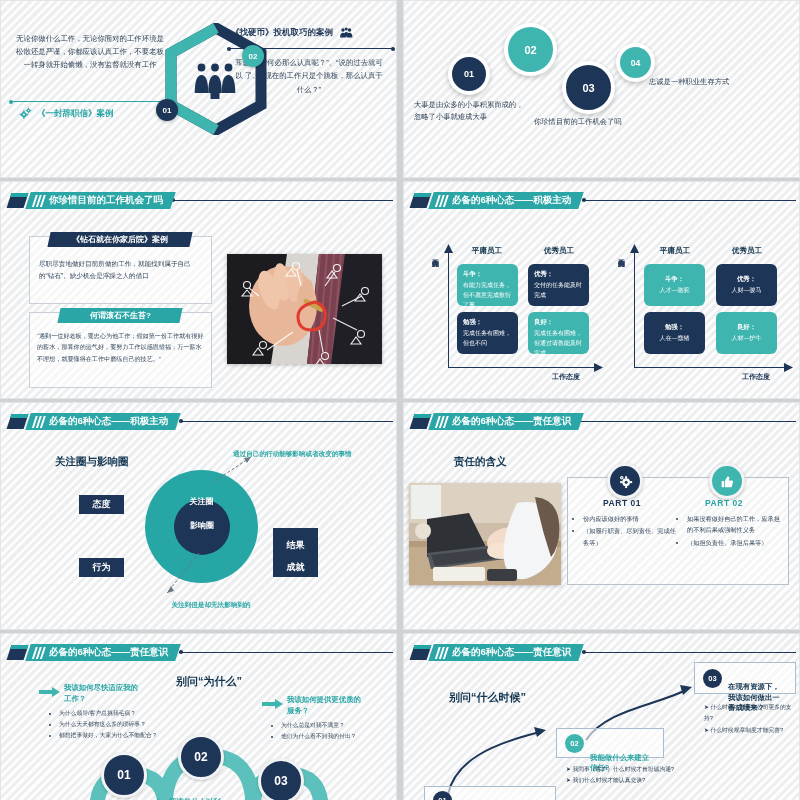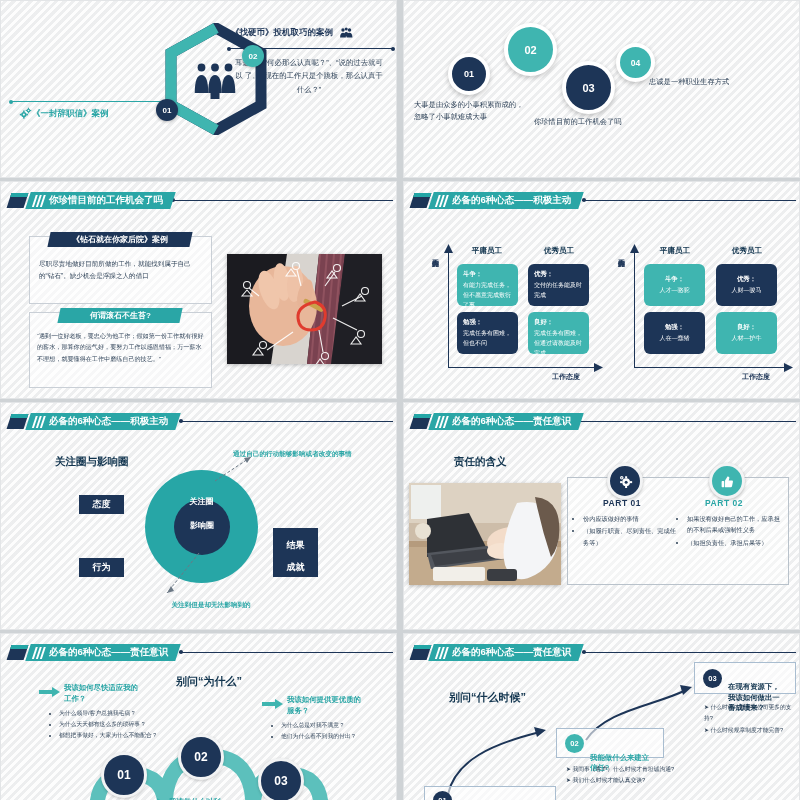--- a/index.html
+++ b/index.html
@@ -28,21 +28,21 @@
   .b-txt{transform:skewX(18deg);color:#fff;font-size:9.5px;font-weight:bold;white-space:nowrap;}
   .b-line{position:absolute;left:0;top:8px;height:1px;background:#1d3557;z-index:3;}
   .b-dot{position:absolute;width:4px;height:4px;border-radius:50%;background:#1d3557;top:6px;z-index:4;}
 
   
   .s1-left{position:absolute;left:14px;top:32px;width:150px;font-size:7.4px;
            line-height:1.75;color:#2b3f55;text-align:center;}
   .s1-lline{position:absolute;left:10px;top:100px;width:160px;height:1px;background:#2aa6a6;}
   .s1-ldot{position:absolute;left:8px;top:98.5px;width:4px;height:4px;border-radius:50%;background:#2aa6a6;}
   .s1-lcap{position:absolute;left:18px;top:106px;font-size:8.5px;font-weight:bold;color:#2aa6a6;
-           display:flex;align-items:center;}
+           display:flex;align-items:center;gap:5px;}
   .s1-rcap{position:absolute;left:230px;top:26px;font-size:8.5px;font-weight:bold;color:#1d3557;
            display:flex;align-items:center;gap:6px;white-space:nowrap;}
   .s1-rline{position:absolute;left:228px;top:47px;width:165px;height:1px;background:#1d3557;}
   .s1-rd1{position:absolute;left:226px;top:45.5px;width:4px;height:4px;border-radius:50%;background:#1d3557;}
   .s1-rd2{position:absolute;left:390px;top:45.5px;width:4px;height:4px;border-radius:50%;background:#1d3557;}
   .s1-right{position:absolute;left:232px;top:55px;width:152px;font-size:7.4px;line-height:1.8;
             color:#2b3f55;text-align:center;}
   .hexwrap{position:absolute;left:163px;top:22px;width:104px;height:112px;}
   .badge{position:absolute;border-radius:50%;color:#fff;font-size:8px;font-weight:bold;
          display:flex;align-items:center;justify-content:center;box-shadow:0 1px 3px rgba(0,0,0,.25);}
@@ -110,20 +110,21 @@
   .s8t{font-size:7.4px;font-weight:bold;line-height:1.4;margin-top:40px;}
   .s8l{position:absolute;font-size:5.8px;line-height:1.95;color:#2b3f55;}
 </style>
 </head>
 <body>
 
 <div class="grid">
 
   <div class="slide">
     <div class="in">
+      <div class="s1-left">无论你做什么工作，无论你面对的工作环境是松散还是严谨，你都应该认真工作，不要老板一转身就开始偷懒，没有监督就没有工作</div>
       <div class="s1-lline"></div>
       <div class="s1-ldot"></div>
       <div class="s1-lcap">
         <svg width="13" height="13" viewBox="0 0 24 24">
           <g fill="#2aa6a6">
             <circle cx="9" cy="14" r="5"></circle>
               <circle cx="9" cy="14" r="2" fill="#f2f3f4"></circle>
             <rect x="7.6" y="6.5" width="2.8" height="3"></rect>
               <rect x="7.6" y="18.5" width="2.8" height="3"></rect>
             <rect x="1.5" y="12.6" width="3" height="2.8"></rect>

